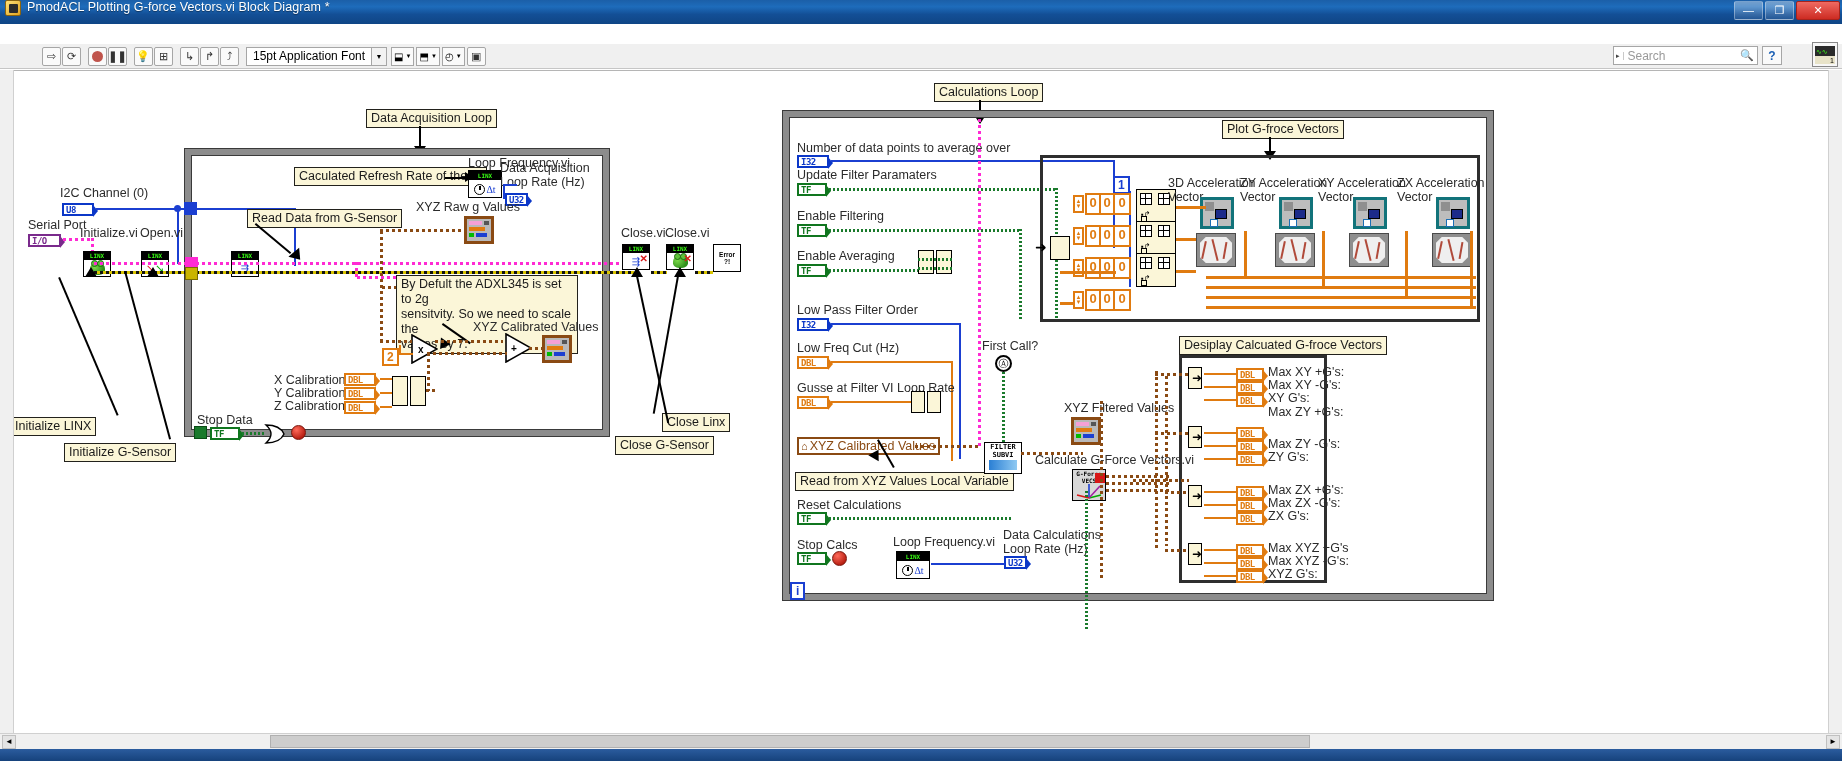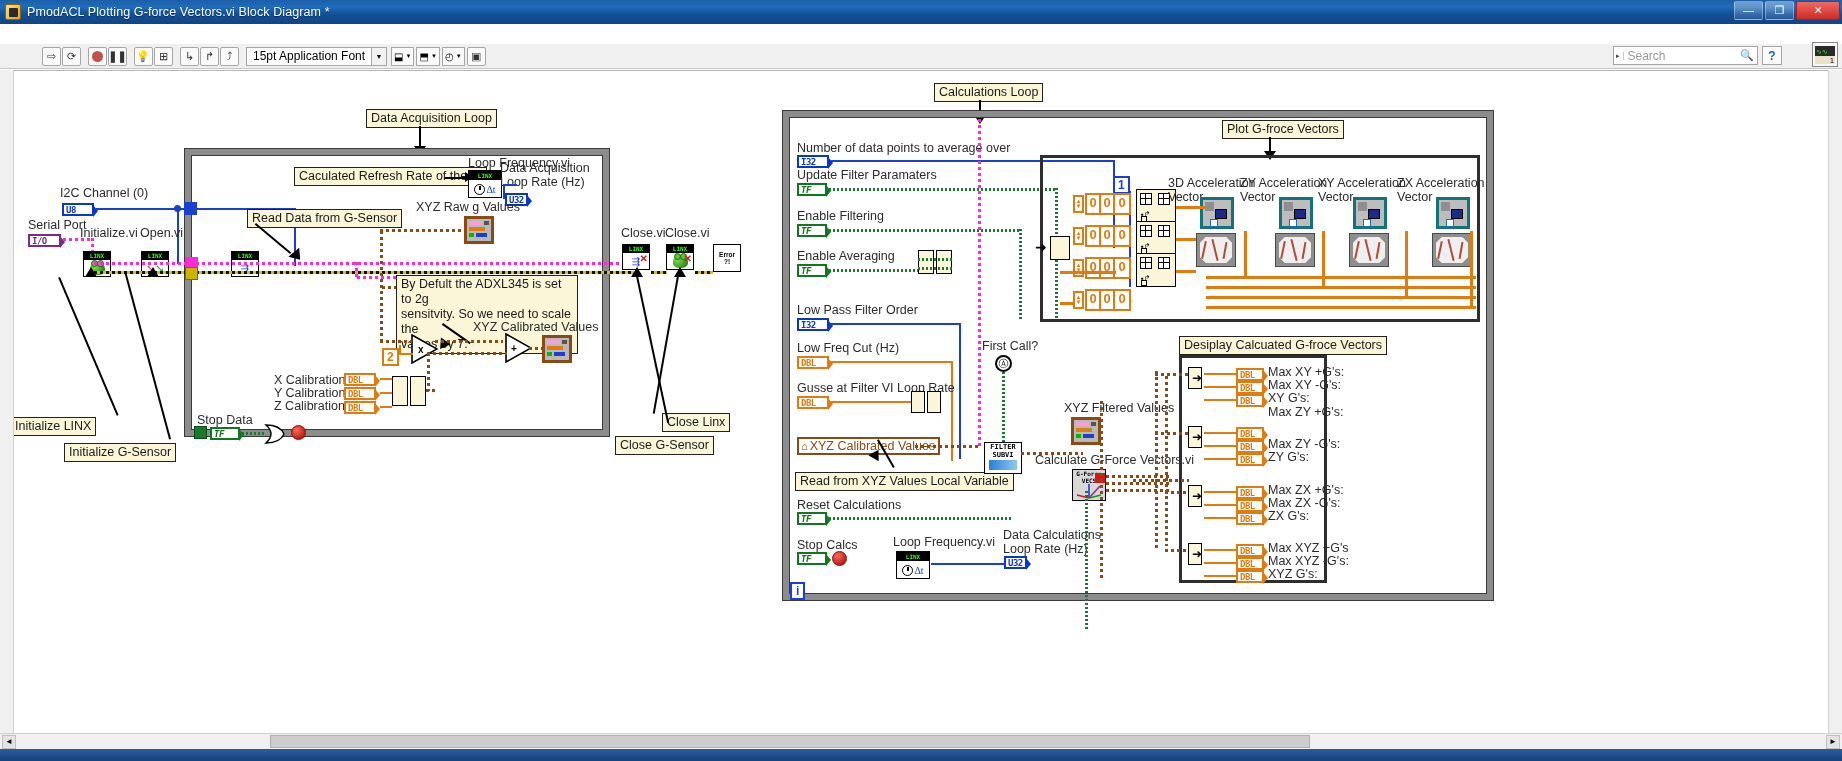--- a/index.html
+++ b/index.html
@@ -10,21 +10,21 @@
     background:#fff;
     -webkit-font-smoothing:antialiased;
   }
   
   #app { position:relative; width:1842px; height:761px; }
 
   .titlebar {
     position:absolute; left:0; top:0; width:1842px; height:24px;
     background:linear-gradient(180deg,#1b5fa8 0%,#1e6cbb 28%,#134f96 60%,#0f4585 100%);
     border-bottom:1px solid #0b3straight;
-    display:flex; align-items:center;
+    display:flex; 
   }
   .title-icon {
     width:16px;height:16px;margin-left:5px;margin-right:6px;
     background:linear-gradient(135deg,#ffe27a,#e0a21e);
     border:1px solid #8a6410; border-radius:2px; position:relative;
     flex:0 0 auto;
   }
   .title-icon:after{
     content:""; position:absolute; left:3px; top:3px; width:9px;height:9px;
     background:#2c2c2c; border-radius:1px;
@@ -126,21 +126,21 @@
     display:flex; align-items:center; font-size:9px; font-weight:bold;
     font-family:"DejaVu Sans Mono", monospace; letter-spacing:-0.5px;
   }
   .term .t{ padding:0 2px; }
   .term:after{
     content:""; position:absolute; right:-6px; top:0px; width:0;height:0;
     border-top:6px solid transparent; border-bottom:6px solid transparent;
   }
   .term.blue{ border-color:#0b37c8; color:#0b37c8; }
   .term.blue:after{ border-left:5px solid #0b37c8; }
-  .term.green{ border-color:#10761f; color:#10761f;font-style:italic; }
+  .term.green{ border-color:#10761f; color:#10761f; }
   .term.green:after{ border-left:5px solid #10761f; }
   .term.orange{ border-color:#e07b10; color:#e07b10; }
   .term.orange:after{ border-left:5px solid #e07b10; }
   .term.purple{ border-color:#7a2a8c; color:#7a2a8c; }
   .term.purple:after{ border-left:5px solid #7a2a8c; }
 
   
   .wire{ position:absolute; }
   .w-blue{ background:#1b3fd1; }
   .w-orange{ background:#e07b10; }

